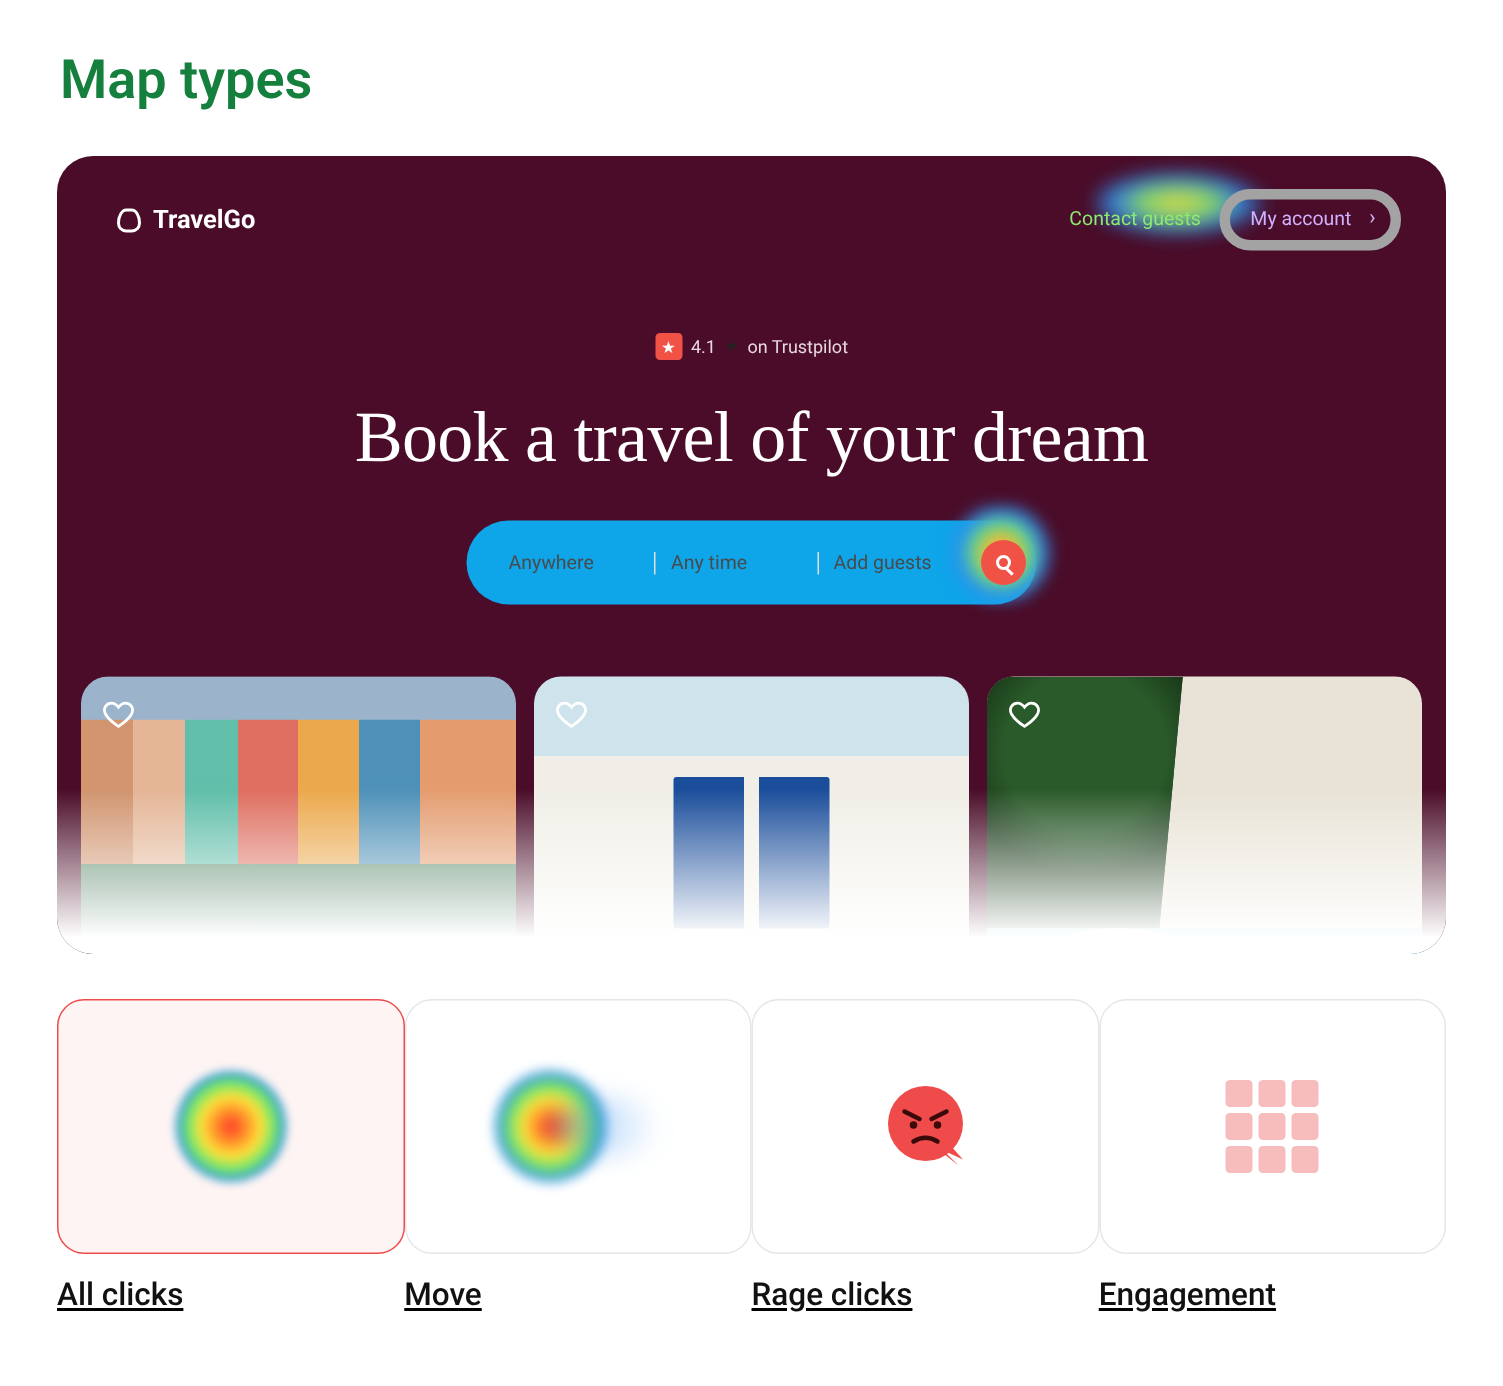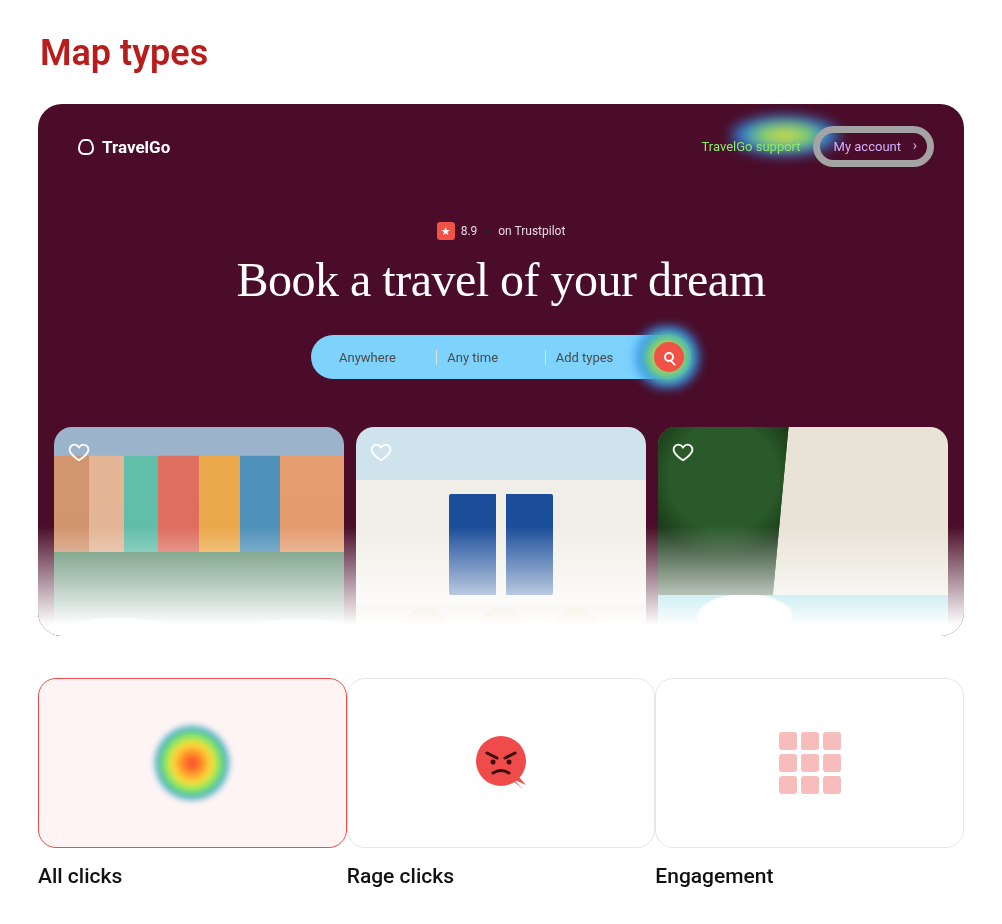--- a/index.html
+++ b/index.html
@@ -12,21 +12,21 @@
     width: 300px; height: 80px;
     background: #fff;
     border-radius: 30px 30px 0 0;
     z-index: 1;
   }
   .tab-label {
     position: absolute;
     top: 32px; left: 40px;
     font-size: 36px;
     font-weight: 600;
-    color: #b91c1c;
+    color: #15803d;
     z-index: 2;
   }
   .panel {
     position: absolute;
     top: 80px; left: 0; right: 0; bottom: 0;
     background: #fff;
     border-radius: 0 30px 0 0;
     padding: 24px 38px 30px 38px;
   }
 
@@ -103,27 +103,27 @@
     display: flex; align-items: center; justify-content: center;
     color: #fff; font-size: 11px;
   }
   .tp-star { color: #222; font-size: 10px; }
 
   .hero-title {
     text-align: center;
     font-family: Georgia, "Times New Roman", serif;
     font-size: 48px;
     font-weight: 400;
-    margin-top: 12px;
+    margin-top: 24px;
     letter-spacing: -0.5px;
   }
 
   .search-pill {
-    width: 380px; height: 44px;
-    background: #7dd3fc;
+    width: 380px; height: 56px;
+    background: #0ea5e9;
     border-radius: 999px;
     margin: 28px auto 0;
     display: flex; align-items: center;
     color: #4a4a4a;
     font-size: 13px;
     position: relative;
   }
   .pill-seg {
     flex: 1; 
     padding: 0 10px;
@@ -253,21 +253,22 @@
   .preview-fade {
     position: absolute;
     left: 0; right: 0; bottom: 0; height: 110px;
     background: linear-gradient(180deg, rgba(255,255,255,0) 0%, #fff 90%);
     pointer-events: none;
   }
 
   
   .types-row {
     display: flex;
-    margin-top: 42px;
+    margin-top: 30px;
+    text-decoration: underline;
   }
   .type-item { flex: 1; }
   .type-card {
     width: 100%;
     aspect-ratio: 1/1;
     max-height: 170px;
     border: 1px solid #e6e6e6;
     border-radius: 18px;
     display: flex; align-items: center; justify-content: center;
     cursor: pointer;
@@ -341,38 +342,38 @@
 
   <div class="site-preview">
 
     <div class="site-header">
       <div class="brand">
         <span class="brand-icon"></span>
         <span>TravelGo</span>
       </div>
       <div class="header-right">
         <div class="header-glow"></div>
-        <span class="header-link">TravelGo support</span>
+        <span class="header-link">Contact guests</span>
         <span class="account-btn">My account</span>
       </div>
     </div>
 
     <div class="rating-row">
       <span class="tp-badge">★</span>
-      <span>8.9</span>
+      <span>4.1</span>
       <span class="tp-star">★</span>
       <span>on Trustpilot</span>
     </div>
 
     <h1 class="hero-title">Book a travel of your dream</h1>
 
     <div class="search-pill">
       <div class="pill-seg first">Anywhere</div>
       <div class="pill-seg">Any time</div>
-      <div class="pill-seg">Add types</div>
+      <div class="pill-seg">Add guests</div>
       <div class="search-glow"></div>
       <div class="pill-search-btn">
         <span class="mag"></span>
       </div>
     </div>
 
     <div class="cards-row">
       <div class="dest-card card1">
         <span class="heart">
           <svg viewBox="0 0 24 24" fill="none" stroke="#fff" stroke-width="2">
@@ -401,20 +402,26 @@
 
   <div class="types-row">
 
     <div class="type-item">
       <div class="type-card active">
         <div class="heatdot"></div>
       </div>
       <div class="type-label">All clicks</div>
     </div>
 
+    <div class="type-item">
+      <div class="type-card">
+        <div class="movedot"></div>
+      </div>
+      <div class="type-label">Move</div>
+    </div>
 
 
     <div class="type-item">
       <div class="type-card">
         <svg class="rage-face" viewBox="0 0 60 60">
           <circle cx="30" cy="28" r="25" fill="#ef4b4b"></circle>
           <path d="M42 48 L52 56 L44 48 Z" fill="#ef4b4b"></path>
           <path d="M46 42 L55 52 L42 46 Z" fill="#ef4b4b"></path>
           <path d="M16 20 L26 25" stroke="#3a0a0a" stroke-width="3" stroke-linecap="round"></path>
           <path d="M44 20 L34 25" stroke="#3a0a0a" stroke-width="3" stroke-linecap="round"></path>

